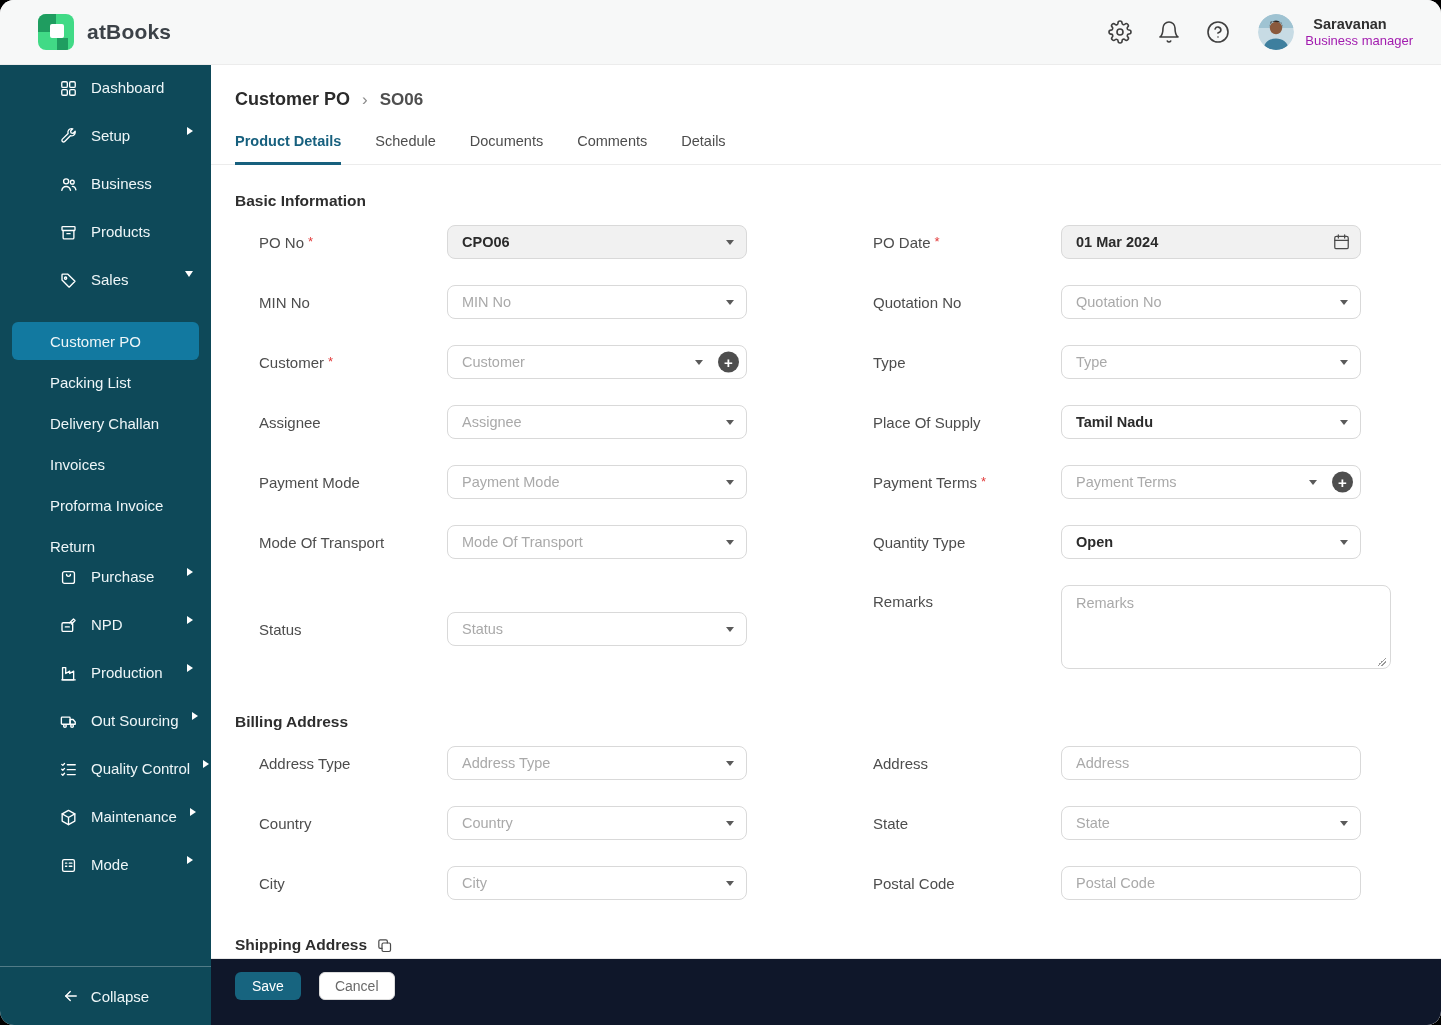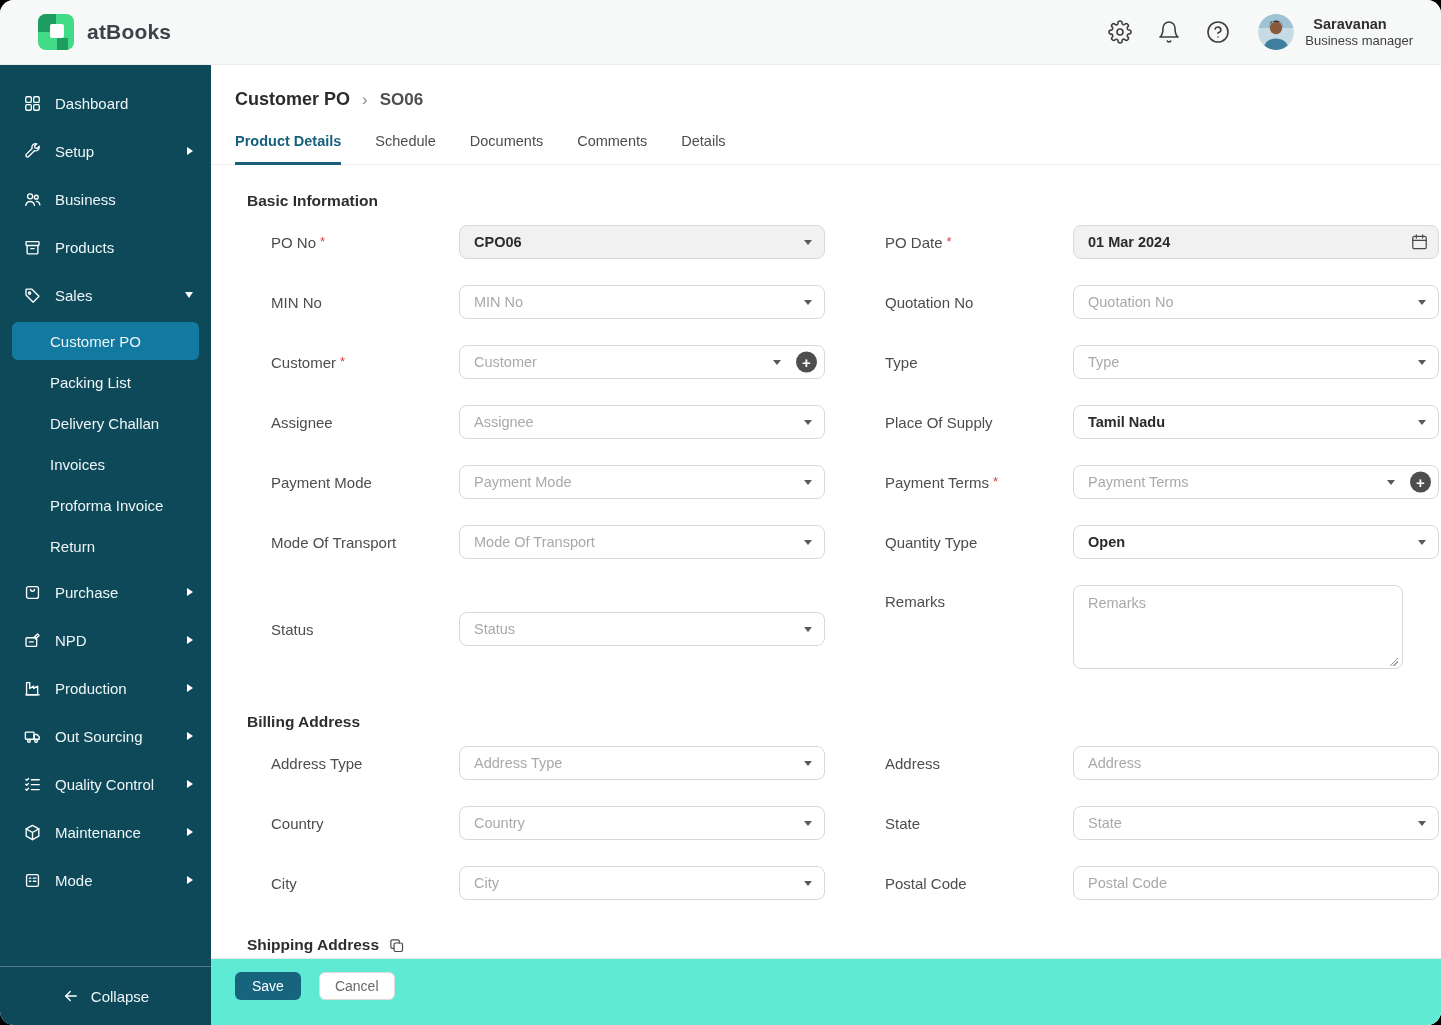--- a/index.html
+++ b/index.html
@@ -13,53 +13,53 @@
   .logo .q-tl{position:absolute;left:0;top:0;width:18px;height:18px;background:#1f9d60;}
   .logo .q-br{position:absolute;left:19px;top:24px;width:11px;height:12px;background:#1f9d60;}
   .logo .hole{position:absolute;left:12px;top:10px;width:14px;height:14px;background:#fff;border-radius:2px;}
   .brand-name{font-size:21px;font-weight:bold;color:#3c4248;letter-spacing:.2px;}
   .top-spacer{flex:1;}
   .top-icons{display:flex;align-items:center;gap:25px;margin-right:28px;}
   .tico{width:24px;height:24px;cursor:pointer;color:#3f3f3f;}
   .userbox{display:flex;align-items:center;gap:11px;cursor:pointer;}
   .avatar{width:36px;height:36px;border-radius:50%;overflow:hidden;flex:none;}
   .uname{font-size:14.5px;font-weight:bold;color:#2f2f2f;line-height:1.25;margin-left:8px;}
-  .urole{font-size:13px;color:#404040;line-height:1.25;}
+  .urole{font-size:13px;color:#a21caf;line-height:1.25;}
   
   .shell{flex:1;display:flex;min-height:0;}
   .sidebar{width:211px;flex:none;background:#0e4959;display:flex;flex-direction:column;color:#eef6f8;}
   .nav{flex:1;padding-top:14px;overflow:hidden;}
-  .nav-item{height:48px;display:flex;align-items:center;gap:13px;padding:0 18px 0 23px;font-size:15px;cursor:pointer;white-space:nowrap;}
+  .nav-item{height:48px;display:flex;align-items:flex-start;gap:13px;padding:0 18px 0 23px;font-size:15px;cursor:pointer;white-space:nowrap;margin-left:36px;}
   .nav-ic{width:19px;height:19px;flex:none;display:flex;align-items:center;justify-content:center;}
   .nav-ic svg{width:19px;height:19px;stroke:#fff;fill:none;stroke-width:1.7;stroke-linecap:round;stroke-linejoin:round;}
   .chev{margin-left:auto;width:0;height:0;border-top:4.5px solid transparent;border-bottom:4.5px solid transparent;border-left:6px solid #fff;}
   .chev.down{border-left:4.5px solid transparent;border-right:4.5px solid transparent;border-top:6px solid #fff;border-bottom:none;}
   .nav-sub{height:38px;margin:3px 12px;border-radius:6px;display:flex;align-items:center;padding-left:38px;font-size:15px;cursor:pointer;white-space:nowrap;}
   .nav-sub.active{background:#1279a0;}
   .collapse-bar{height:59px;flex:none;border-top:1px solid rgba(255,255,255,.28);display:flex;align-items:center;justify-content:center;gap:11px;font-size:15px;cursor:pointer;}
   .collapse-bar svg{width:18px;height:18px;stroke:#fff;fill:none;stroke-width:1.8;stroke-linecap:round;stroke-linejoin:round;}
   
   .main{flex:1;position:relative;background:#fff;display:flex;flex-direction:column;min-width:0;}
   .crumbs{margin:24px 0 0 24px;display:flex;align-items:center;gap:12px;}
   .crumb-parent{font-size:18px;font-weight:bold;color:#2b2b2b;}
   .crumb-sep{font-size:17px;color:#8a8a8a;}
   .crumb-current{font-size:17px;font-weight:bold;color:#4f4f4f;}
   .tabs{margin-top:23px;padding-left:24px;border-bottom:1px solid #ececec;display:flex;gap:34px;}
   .tab{padding-bottom:13px;font-size:14.5px;color:#4d4d4d;cursor:pointer;border-bottom:3px solid transparent;margin-bottom:-1px;}
   .tab.active{color:#17607e;font-weight:bold;border-bottom-color:#17607e;}
-  .content{flex:1;overflow:hidden;padding-left:36px;position:relative;}
+  .content{flex:1;overflow:hidden;padding-left:24px;position:relative;}
   .sec-title{margin-top:27px;font-size:15.5px;font-weight:bold;color:#2e2e2e;display:flex;align-items:center;gap:9px;}
   .sec-title svg{width:17px;height:17px;stroke:#4a4a4a;fill:none;stroke-width:1.7;stroke-linecap:round;stroke-linejoin:round;}
   .grid{margin:15px 0 0 24px;display:grid;grid-template-columns:518px 516px;column-gap:96px;row-gap:26px;}
   .frow{display:flex;align-items:center;min-height:34px;}
   .frow.top{align-items:flex-start;}
   .frow.top .flabel{padding-top:8px;}
   .flabel{width:188px;flex:none;font-size:15px;color:#4d4d4d;}
   .req{color:#e23b3b;margin-left:4px;font-size:13px;vertical-align:top;}
-  .fctl{position:relative;width:366px;flex:none;}
+  .fctl{position:relative;width:300px;flex:none;}
   .finput{width:100%;height:34px;border:1px solid #d9d9d9;border-radius:8px;padding:0 32px 0 14px;font-size:14.5px;
           color:#2e2e2e;background:#fff;outline:none;font-family:inherit;}
   .finput::placeholder{color:#a9a9a9;}
   .finput.filled{font-weight:bold;color:#2b2b2b;}
   .finput.disabled{background:#f1f1f1;}
   .finput.plain{padding-right:14px;}
   .caret{position:absolute;right:13px;top:50%;margin-top:-2px;width:0;height:0;pointer-events:auto;cursor:pointer;
          border-left:4.5px solid transparent;border-right:4.5px solid transparent;border-top:5.5px solid #5a5a5a;}
   .with-plus .caret{right:44px;}
   .plusbtn{position:absolute;right:8px;top:50%;transform:translateY(-50%);width:21px;height:21px;border-radius:50%;
@@ -68,21 +68,21 @@
   .cal{position:absolute;right:10px;top:50%;transform:translateY(-50%);width:19px;height:19px;cursor:pointer;}
   .cal svg{width:19px;height:19px;stroke:#4a4a4a;fill:none;stroke-width:1.6;stroke-linecap:round;stroke-linejoin:round;}
   .fta{width:330px;height:84px;border:1px solid #d9d9d9;border-radius:8px;padding:9px 14px;font-family:inherit;
        font-size:14.5px;color:#2e2e2e;resize:none;outline:none;}
   .fta::placeholder{color:#a9a9a9;}
   .ta-wrap{position:relative;width:330px;}
   .ta-grip{position:absolute;right:5px;bottom:7px;width:9px;height:9px;pointer-events:none;
            background:linear-gradient(135deg,transparent 0 50%,#9a9a9a 50% 56%,transparent 56% 72%,#9a9a9a 72% 78%,transparent 78%);}
   .sec-billing{margin-top:40px;}
   .sec-shipping{margin-top:36px;}
-  .footer{position:absolute;left:0;right:0;bottom:0;height:67px;background:#5eead4;border-top:1px solid #e7e7e7;
+  .footer{position:absolute;left:0;right:0;bottom:0;height:67px;background:#0f172a;border-top:1px solid #e7e7e7;
           padding:13px 0 0 24px;display:flex;gap:18px;align-items:flex-start;z-index:5;}
   .btn-save{background:#17647f;color:#fff;border:none;border-radius:6px;height:28px;padding:0 17px;font-size:14px;font-family:inherit;cursor:pointer;}
   .btn-cancel{background:#fff;color:#6a6a6a;border:1px solid #dcdcdc;border-radius:6px;height:28px;padding:0 15px;font-size:14px;font-family:inherit;cursor:pointer;}
 </style>
 </head>
 <body>
 
 <div class="app">
 
   <div class="topbar">

